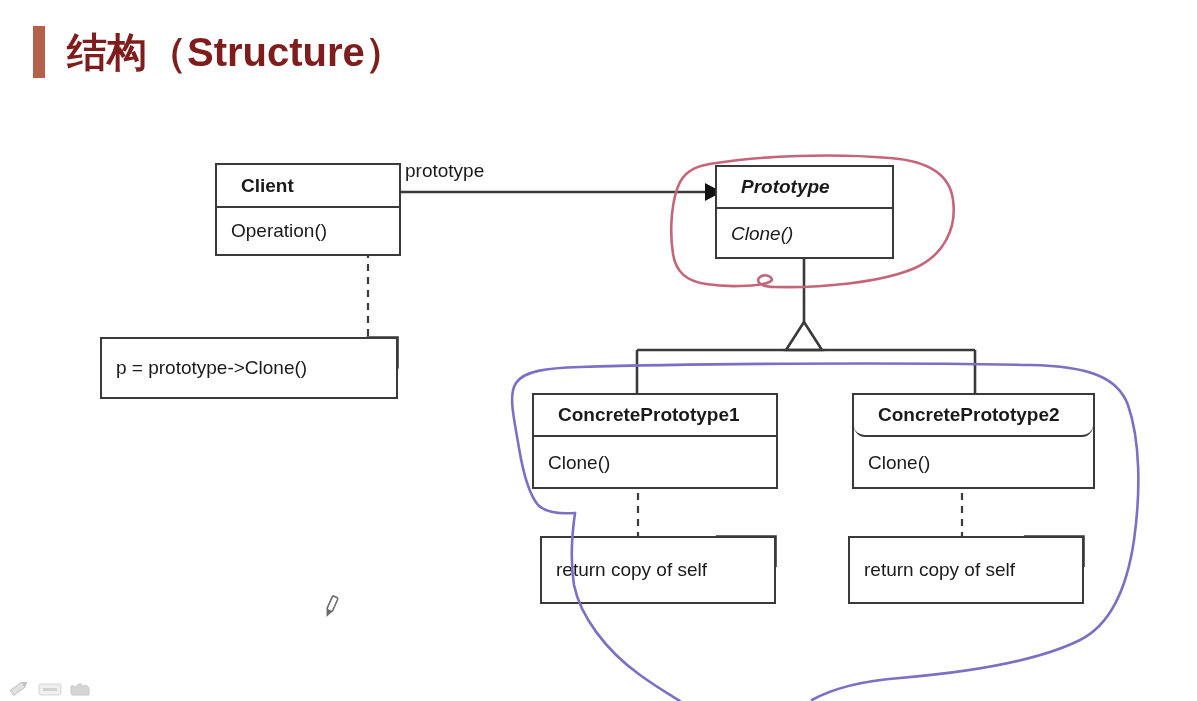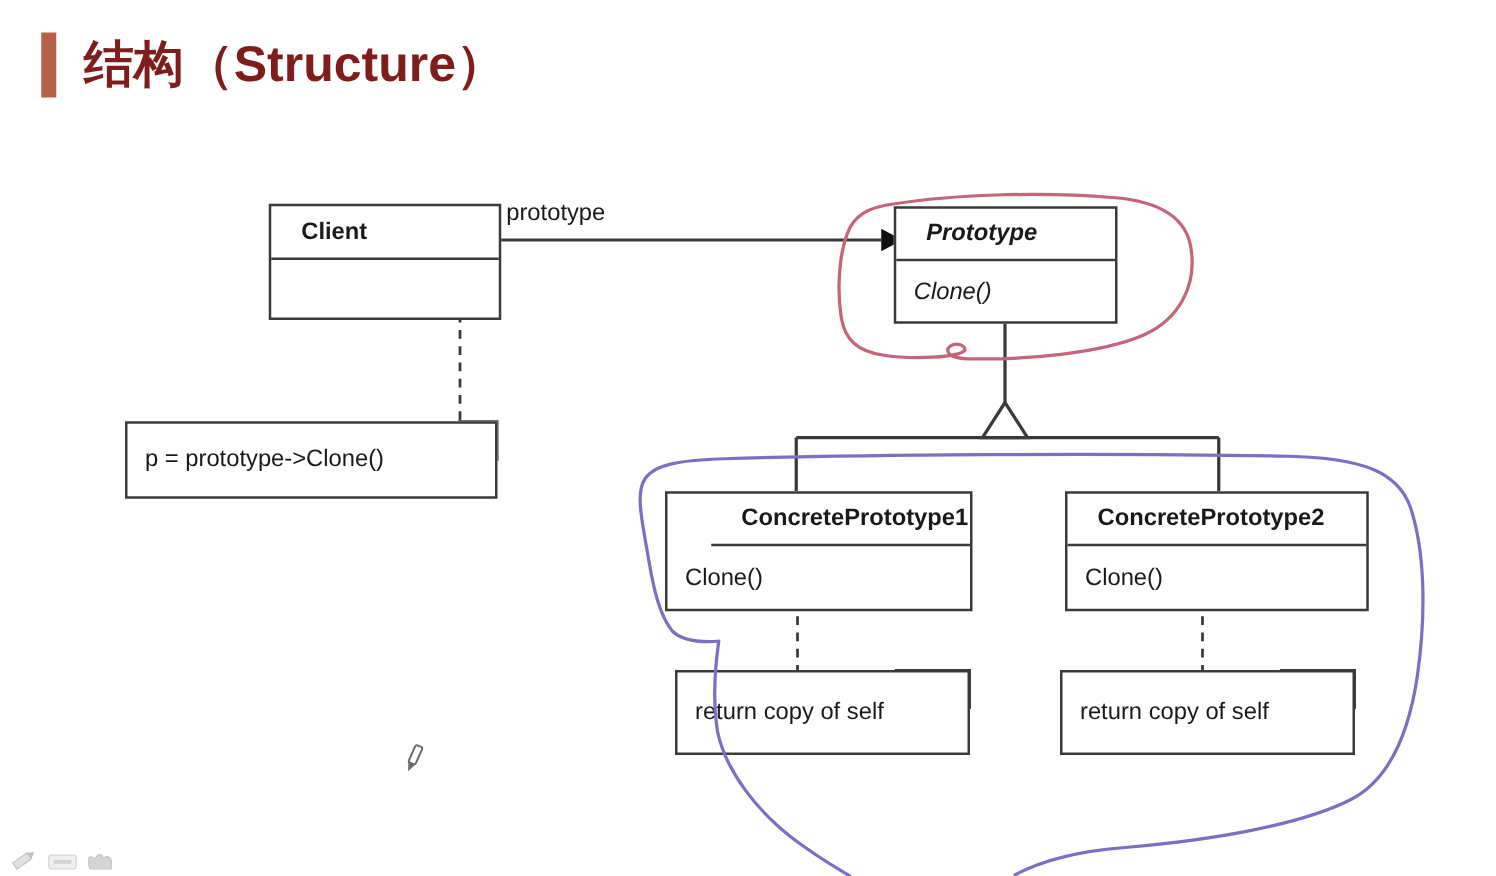--- a/index.html
+++ b/index.html
@@ -181,34 +181,35 @@
       <polyline points="716,536 716,566 776,566" fill="none" stroke="#3a3a3a" stroke-width="1.6"></polyline>
     </g>
     <g>
       <polygon points="1024,536 1084,536 1084,566" fill="#bdbdbd" stroke="#3a3a3a" stroke-width="1.6"></polygon>
       <polyline points="1024,536 1024,566 1084,566" fill="none" stroke="#3a3a3a" stroke-width="1.6"></polyline>
     </g>
   </svg>
 
   <div class="uml-box" style="left:215px; top:163px; width:186px; height:93px;">
     <div class="uml-title" style="height:43px;">Client</div>
+    <div class="uml-compartment" style="height:46px;">Operation()</div>
   </div>
 
   <div class="uml-box" style="left:715px; top:165px; width:179px; height:94px;">
     <div class="uml-title abstract" style="height:42px;">Prototype</div>
     <div class="uml-compartment abstract" style="height:50px;">Clone()</div>
   </div>
 
   <div class="uml-box" style="left:532px; top:393px; width:246px; height:96px;">
-    <div class="uml-title" style="height:42px;margin-left:35px;">ConcretePrototype1</div>
+    <div class="uml-title" style="height:42px;">ConcretePrototype1</div>
     <div class="uml-compartment" style="height:52px;">Clone()</div>
   </div>
 
   <div class="uml-box" style="left:852px; top:393px; width:243px; height:96px;">
-    <div class="uml-title" style="height:42px;">ConcretePrototype2</div>
+    <div class="uml-title" style="height:42px;border-radius:11px;">ConcretePrototype2</div>
     <div class="uml-compartment" style="height:52px;">Clone()</div>
   </div>
 
   <div style="position:absolute; left:405px; top:160px; font-size:19px; color:#1a1a1a;
               white-space:nowrap;">prototype</div>
 
   <div class="note-box" style="left:100px; top:337px; width:298px; height:62px;">p = prototype-&gt;Clone()</div>
 
   <div class="note-box" style="left:540px; top:536px; width:236px; height:68px;">return copy of self</div>
 

